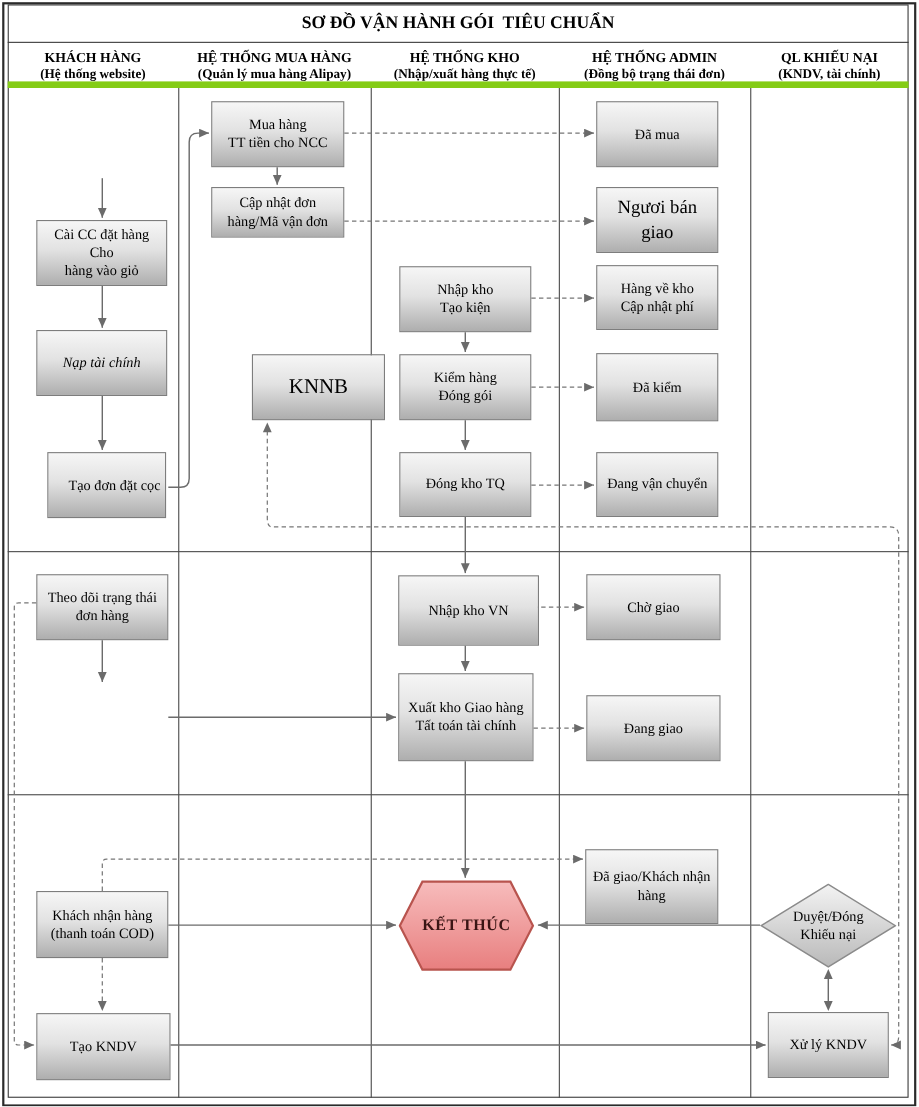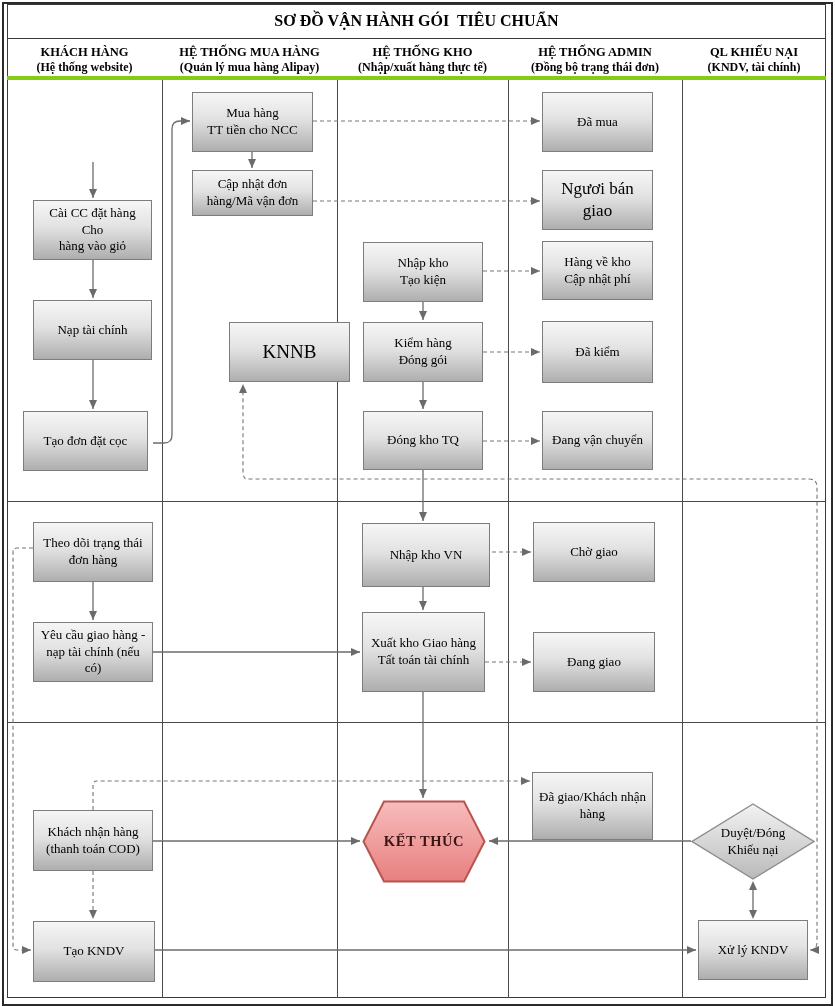--- a/index.html
+++ b/index.html
@@ -3,21 +3,21 @@
 <meta charset="utf-8">
 <style>
   html,body{margin:0;padding:0;background:#fff;}
   .sheet{position:relative;width:835px;height:1006px;background:#fff;
          font-family:"Liberation Serif","DejaVu Serif",serif;color:#000;overflow:hidden;}
   .frame{position:absolute;left:2px;top:2px;width:827px;height:1000px;border:2px solid #2a2a2a;}
   .table{position:absolute;left:7px;top:4px;width:819px;height:994px;border:1px solid #3a3a3a;box-sizing:border-box;}
   .title-row{position:absolute;left:7px;top:4px;width:819px;height:35px;border-bottom:1px solid #3a3a3a;
              display:flex;align-items:center;justify-content:center;font-weight:bold;font-size:16px;
              white-space:pre;box-sizing:border-box;}
-  .hdr-row{position:absolute;left:7px;top:39px;width:819px;height:41px;border-bottom:4px solid #84cc16;box-sizing:border-box;}
+  .hdr-row{position:absolute;left:7px;top:39px;width:819px;height:41px;border-bottom:6px solid #84cc16;box-sizing:border-box;}
   .hdr-cell{position:absolute;top:0;height:41px;display:flex;flex-direction:column;align-items:center;
             justify-content:center;text-align:center;font-weight:bold;line-height:1.2;box-sizing:border-box;}
   .hdr-name{font-size:12.5px;}
   .hdr-sub{font-size:12px;}
   .vline{position:absolute;top:80px;width:1px;height:918px;background:#4a4a4a;}
   .hline{position:absolute;left:7px;width:819px;height:1px;background:#4a4a4a;}
   .node{position:absolute;display:flex;align-items:center;justify-content:center;text-align:center;
         border:1px solid #7d7d7d;background:linear-gradient(180deg,#f6f6f6 0%,#e2e2e2 45%,#aeaeae 100%);
         font-size:13px;line-height:1.3;white-space:pre-line;padding:2px 4px;box-sizing:border-box;}
   .ellipse{border-radius:50%;}
@@ -108,26 +108,24 @@
     <g fill="#6b6b6b" stroke="none">
       <polygon points="243,384 239,393 247,393"></polygon>
       <polygon points="810,950 819,946 819,954"></polygon>
       <polygon points="753,881 749,890 757,890"></polygon>
       <polygon points="753,919 749,910 757,910"></polygon>
     </g>
   </svg>
 
   <div class="node" style="left:33px;top:200px;width:119px;height:60px;"><span>Cài CC đặt hàng Cho
 hàng vào giỏ</span></div>
-  <div class="node" style="left:33px;top:300px;width:119px;height:60px;"><span>Nạp tài chính</span></div>
-  <div class="node" style="left:23px;top:411px;width:125px;height:60px;"><span>Tạo đơn đặt cọc</span></div>
+  <div class="node" style="left:33px;top:300px;width:119px;height:60px;font-style:italic;"><span>Nạp tài chính</span></div>
+  <div class="node" style="left:43px;top:411px;width:108px;height:60px;justify-content:flex-end;"><span>Tạo đơn đặt cọc</span></div>
   <div class="node" style="left:33px;top:522px;width:120px;height:60px;"><span>Theo dõi trạng thái
 đơn hàng</span></div>
-  <div class="node" style="left:33px;top:622px;width:120px;height:60px;"><span>Yêu cầu giao hàng -
-nạp tài chính (nếu có)</span></div>
   <div class="node" style="left:33px;top:810px;width:120px;height:61px;"><span>Khách nhận hàng
 (thanh toán COD)</span></div>
   <div class="node" style="left:33px;top:921px;width:122px;height:61px;"><span>Tạo KNDV</span></div>
 
   <div class="node" style="left:192px;top:92px;width:121px;height:60px;"><span>Mua hàng
 TT tiền cho NCC</span></div>
   <div class="node" style="left:192px;top:170px;width:121px;height:46px;"><span>Cập nhật đơn
 hàng/Mã vận đơn</span></div>
   <div class="node" style="left:192px;top:322px;width:121px;height:60px;font-size:19px;margin-left:37px;"><span>KNNB</span></div>
 

